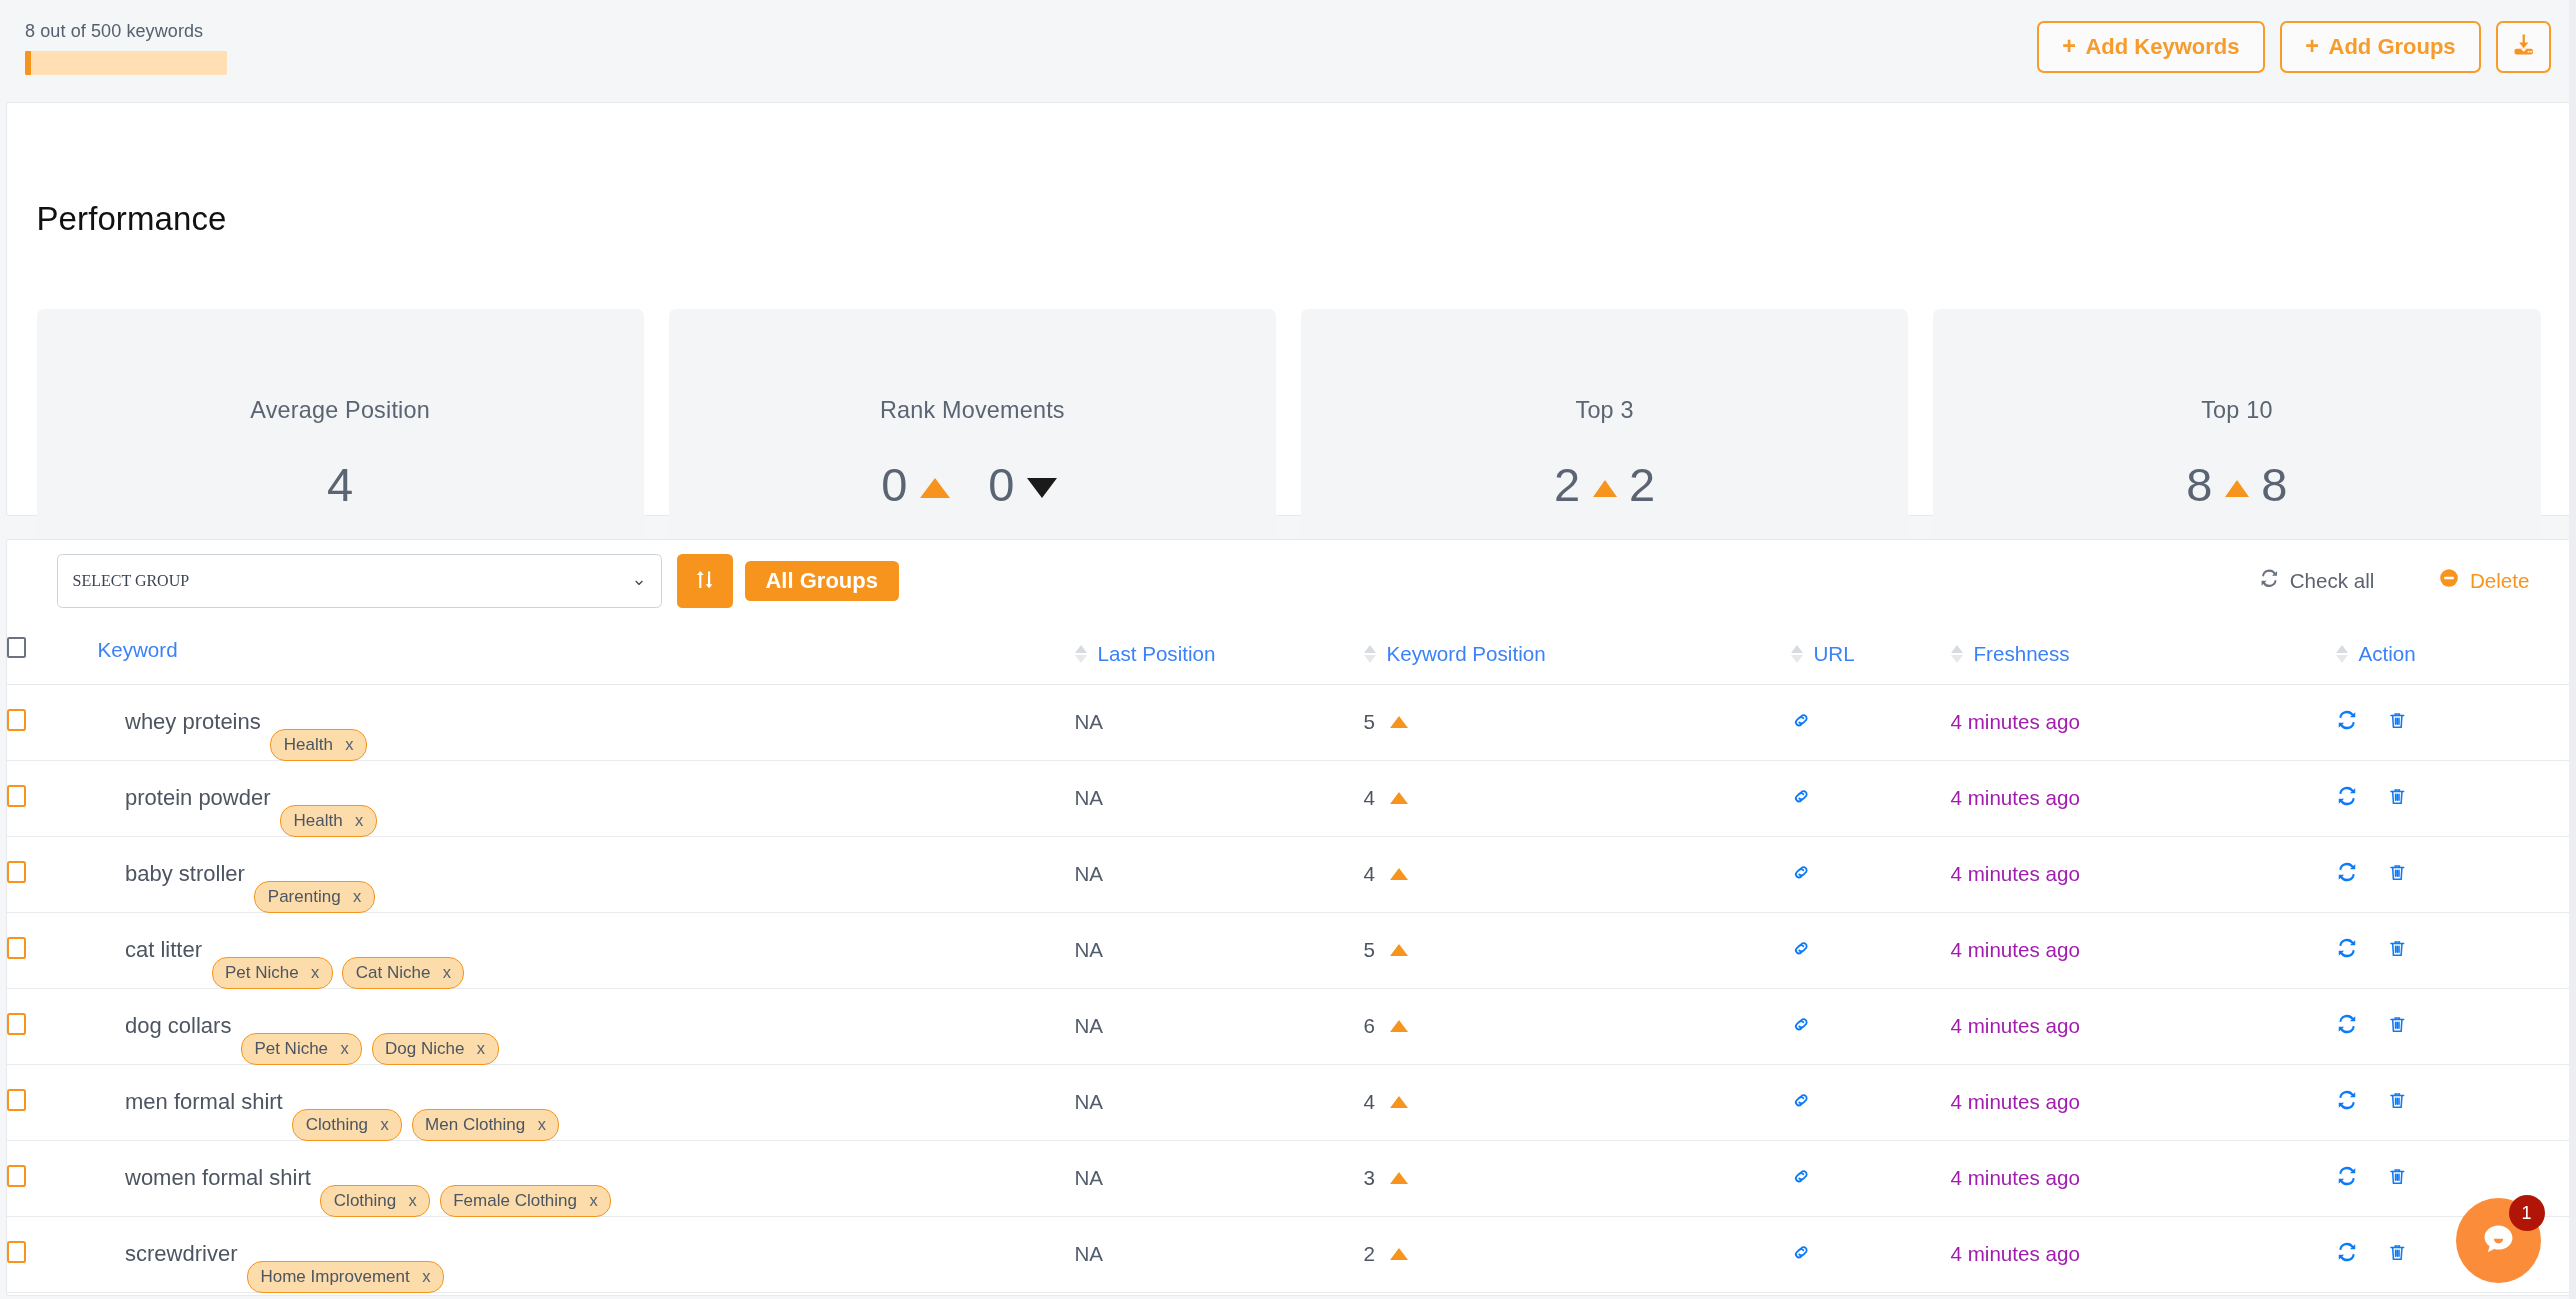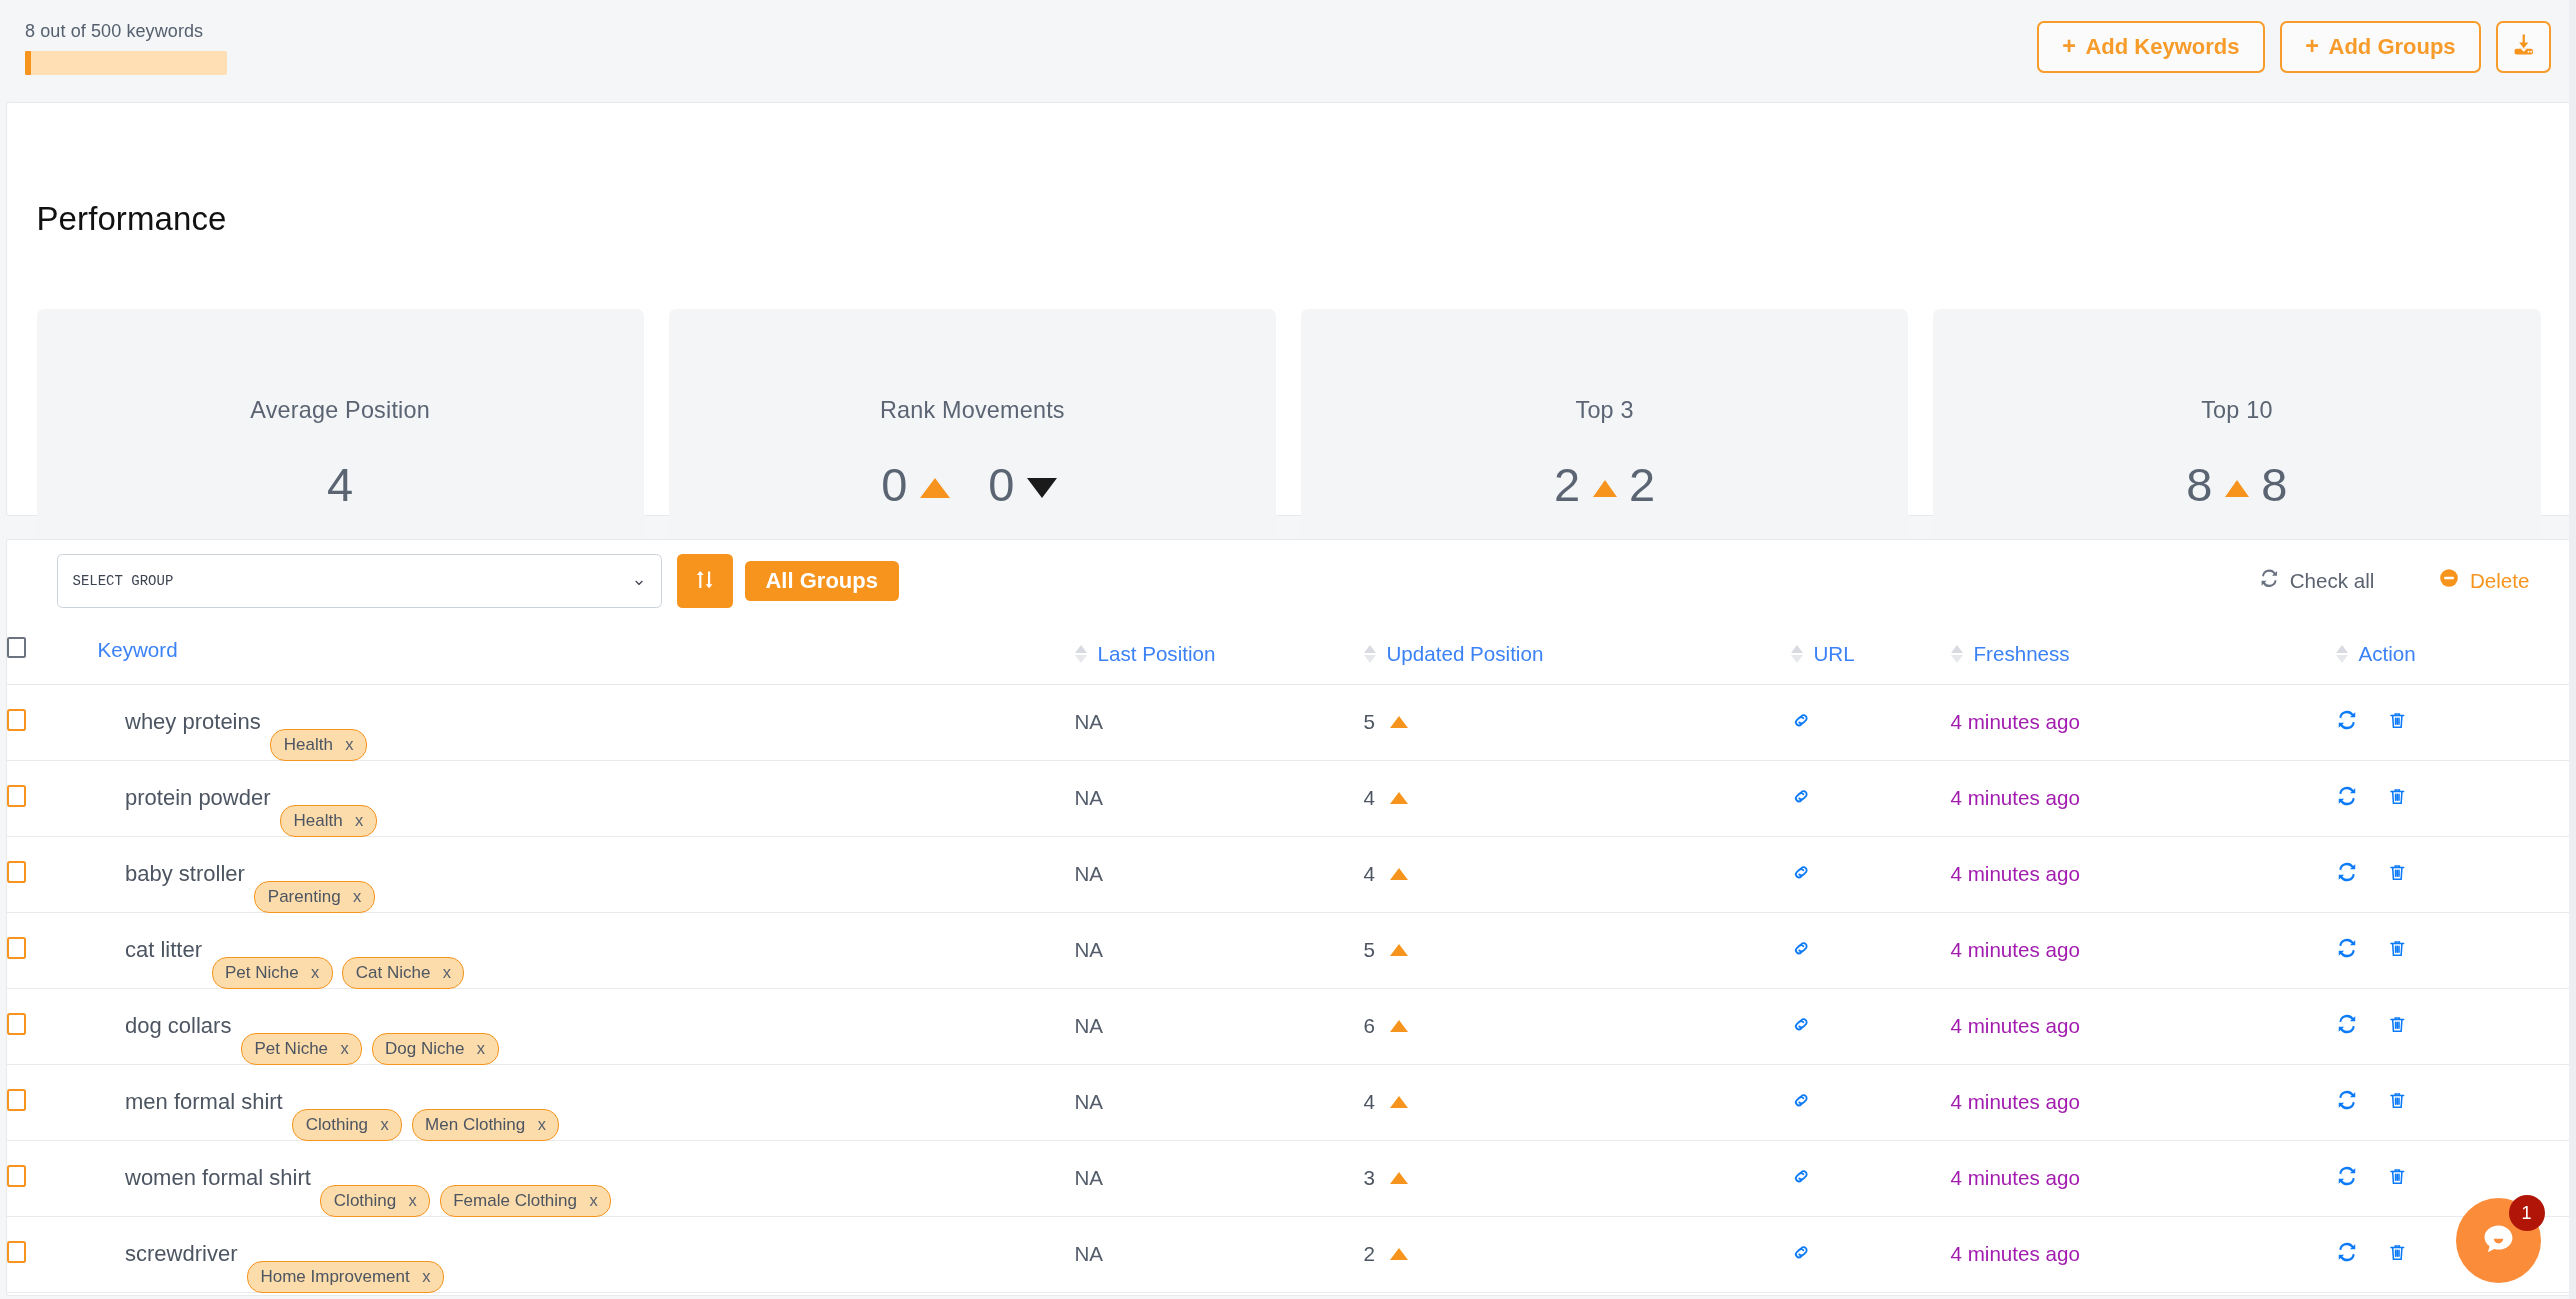--- a/index.html
+++ b/index.html
@@ -187,24 +187,24 @@
     height: 54px;
   }
   select.group-select {
     -webkit-appearance: none;
     appearance: none;
     width: 100%;
     height: 100%;
     border: 1.4px solid #ccd2da;
     border-radius: 5.5px;
     background: #fff;
-    font-size: 14px;
+    font-size: 16px;
     color: #3d4451;
     padding: 0 39px 0 15px;
-    font-family: Liberation Mono, monospace;
+    font-family: Liberation Serif, serif;
     cursor: pointer;
   }
   .select-caret {
     position: absolute;
     right: 15px;
     top: 50%;
     transform: translateY(-60%);
     pointer-events: none;
     color: #4a4f59;
     font-size: 18px;
@@ -563,21 +563,21 @@
               </span>
             <span>Last Position</span>
           </span>
         </th>
         <th>
           <span class="th-inner">
             <span class="sort-ind">
                 <i class="up"></i>
                 <i class="dn"></i>
               </span>
-            <span>Updated Position</span>
+            <span>Keyword Position</span>
           </span>
         </th>
         <th>
           <span class="th-inner">
             <span class="sort-ind">
                 <i class="up"></i>
                 <i class="dn"></i>
               </span>
             <span>URL</span>
           </span>

